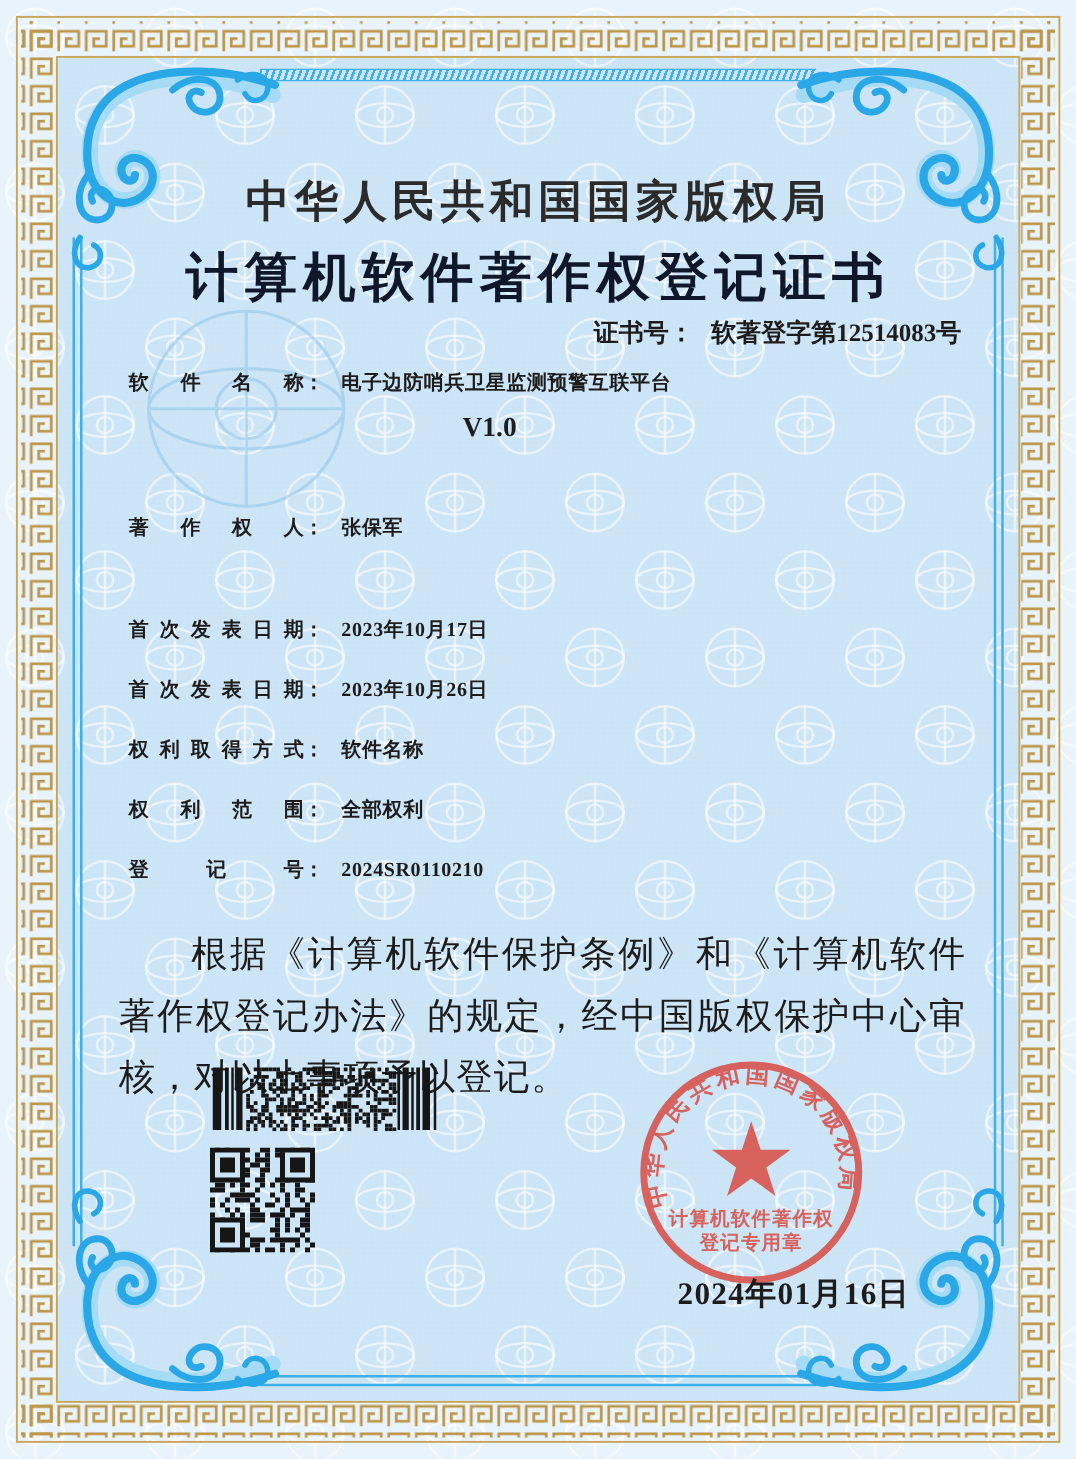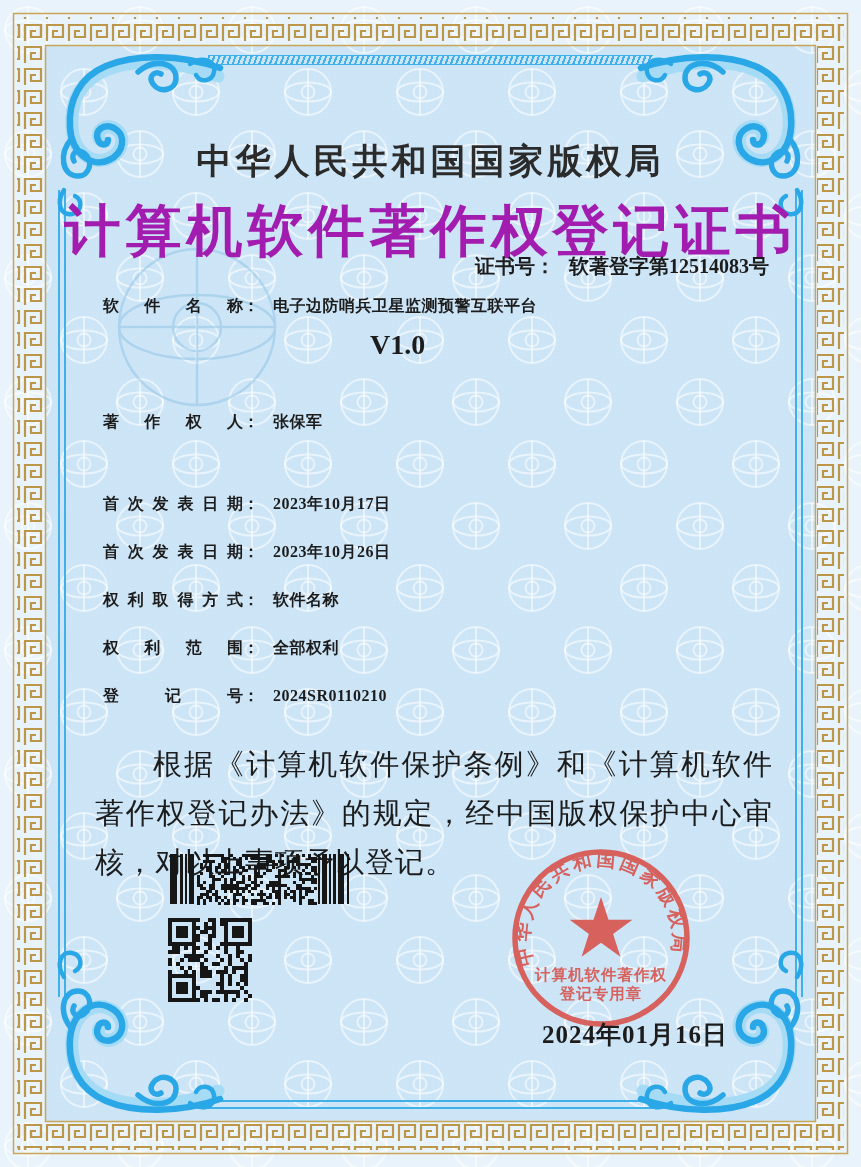--- a/index.html
+++ b/index.html
@@ -37,33 +37,33 @@
   }
   .band-left{left:58px}
   .band-right{right:58px}
 
   .issuer{
     position:absolute;left:0;right:0;top:138px;text-align:center;
     font-size:35px;font-weight:700;letter-spacing:4px;color:#2b2b2b;
   }
   .cert-title{
     position:absolute;left:0;right:0;top:194px;text-align:center;
-    font-size:56px;font-weight:700;letter-spacing:5px;color:#a21caf;
+    font-size:42px;font-weight:700;letter-spacing:5px;color:#0f172a;
   }
   .certno{
     position:absolute;right:92px;top:253px;font-size:20px;font-weight:700;
   }
   .certno .lbl{margin-right:14px}
 
   .fields{position:absolute;left:103px;top:0;width:660px}
   .frow{position:absolute;left:0;font-size:16px;font-weight:700;white-space:nowrap}
   .frow .flabel{display:inline-block;width:140px;text-align:justify;text-align-last:justify;vertical-align:bottom}
   .frow .fcolon{display:inline-block}
   .frow .fvalue{margin-left:14px;letter-spacing:0.5px}
-  .r0{top:296px}.r0b{top:329px;left:267px;position:absolute;font-size:28px;font-weight:700}
+  .r0{top:296px}.r0b{top:329px;left:267px;position:absolute;font-size:22px;font-weight:700}
   .r1{top:412px}.r2{top:494px}.r3{top:542px}.r4{top:590px}.r5{top:638px}.r6{top:686px}
 
   .statement{
     position:absolute;left:95px;top:740px;width:678px;
     font-size:29px;font-weight:400;line-height:49px;letter-spacing:1px;
     text-align:justify;text-indent:2em;margin:0;
   }
 
   .barcode{position:absolute;left:170px;top:853px}
   .qrcode{position:absolute;left:168px;top:918px}

